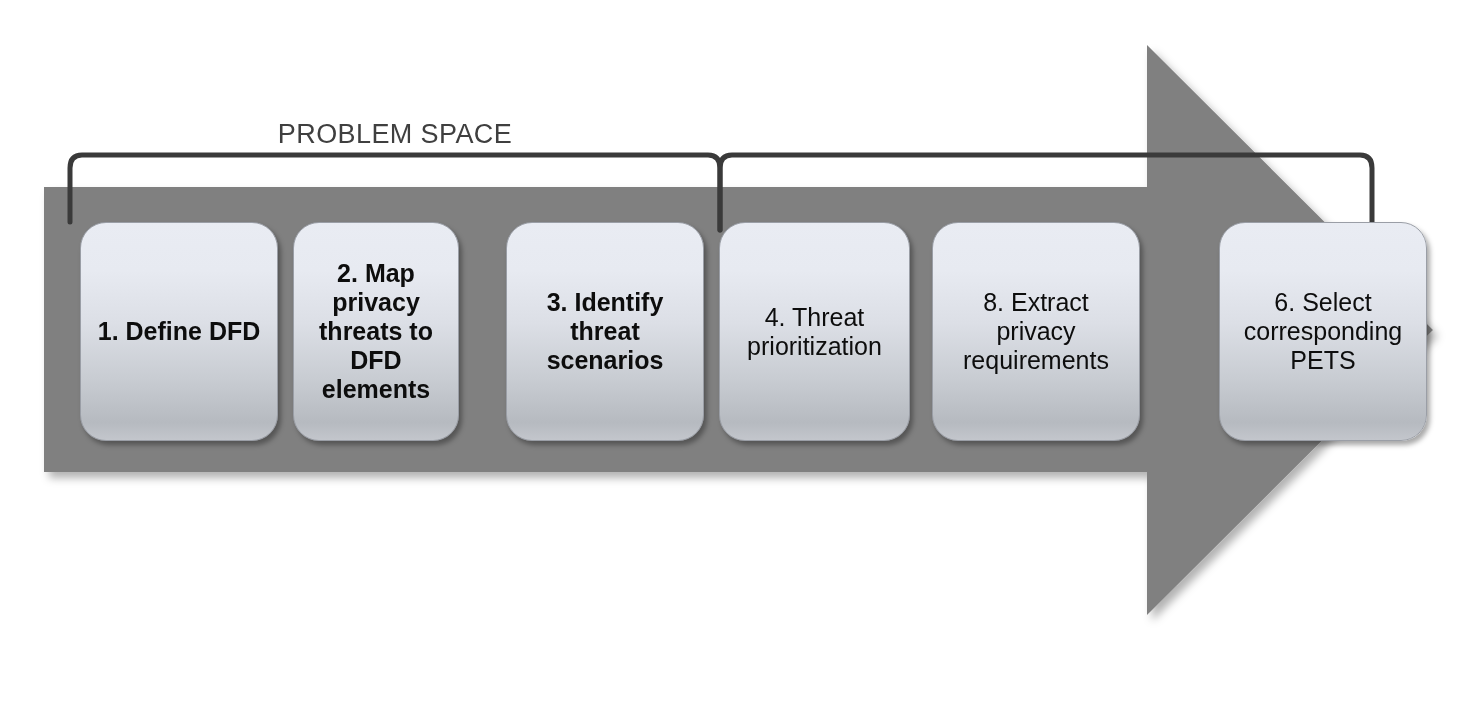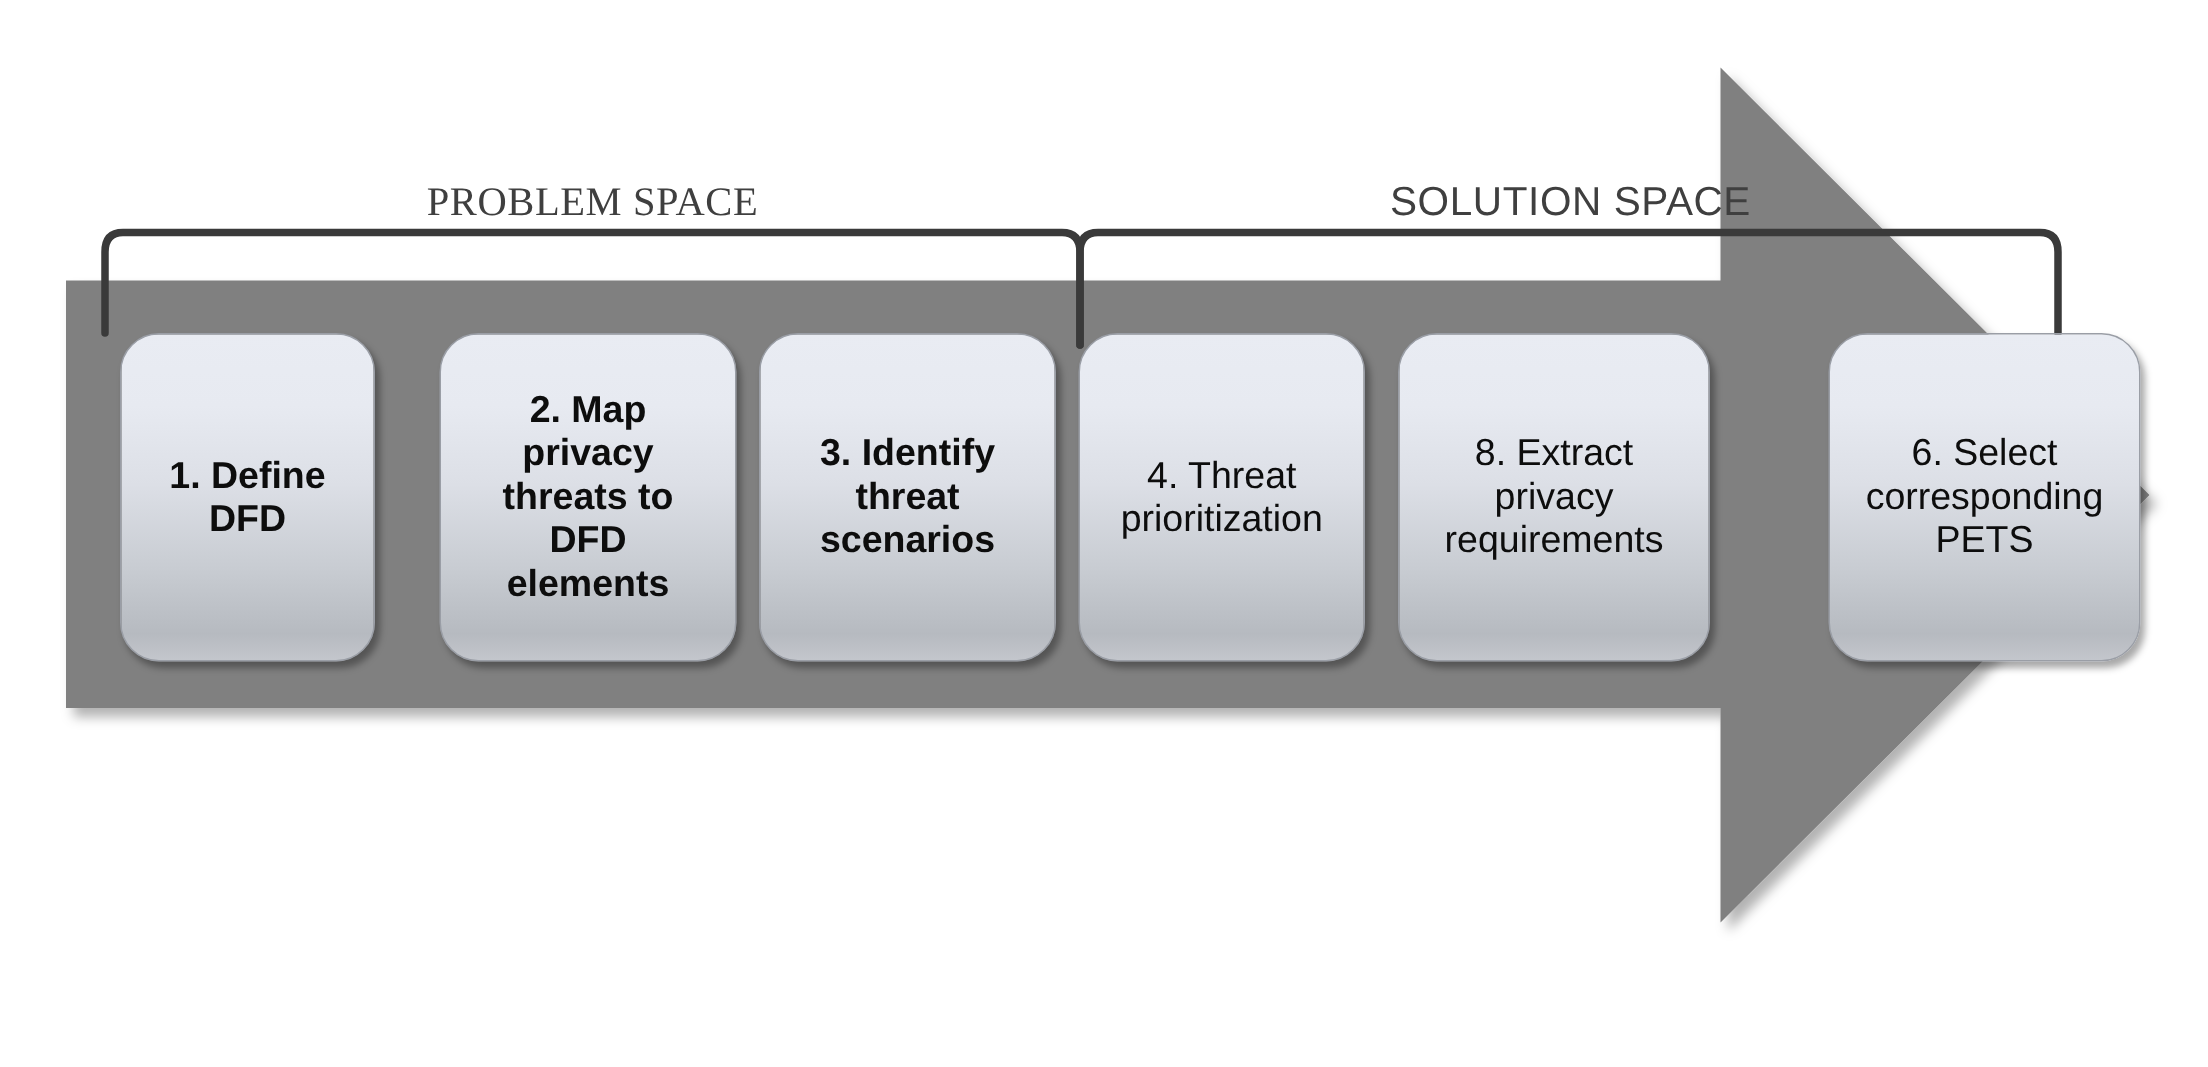--- a/index.html
+++ b/index.html
@@ -45,21 +45,20 @@
     font-weight: 400;
     letter-spacing: 0.4px;
     white-space: nowrap;
     text-align: center;
     line-height: 1;
   }
   #problem-space-label {
     left: 70px;
     top: 121px;
     width: 650px;
-    font-family: Liberation Serif, serif;
   }
   #solution-space-label {
     left: 722px;
     top: 121px;
     width: 650px;
   }
 
   
   .step-box {
     position: absolute;
@@ -84,22 +83,22 @@
   .step-label {
     color: #0d0d0d;
     font-size: 25px;
     line-height: 1.16;
     text-align: center;
     white-space: pre-line;
   }
   .step-label.bold { font-weight: 700; }
   .step-label.normal { font-weight: 400; }
 
-  #step-box-1 { left: 80px;   width: 170px; }
-  #step-box-2 { left: 293px;  width: 198px; }
+  #step-box-1 { left: 80px;   width: 198px; }
+  #step-box-2 { left: 293px;  width: 166px; }
   #step-box-3 { left: 506px;  width: 198px; justify-content: center; }
   #step-box-4 { left: 719px;  width: 191px; }
   #step-box-5 { left: 932px;  width: 208px; }
   #step-box-6 { left: 1219px; width: 208px; }
 </style>
 </head>
 <body>
 
 <div id="canvas">
 
@@ -114,21 +113,20 @@
 
   <svg class="bracket-svg" viewBox="0 0 1472 711" aria-hidden="true">
     <g fill="none" stroke="#3a3a3a" stroke-width="5" stroke-linecap="round" stroke-linejoin="round">
       <path d="M 70,222 L 70,168 Q 70,155 82,155 L 708,155 Q 720,155 720,168 L 720,230"></path>
       <path d="M 720,230 L 720,168 Q 720,155 732,155 L 1360,155 Q 1372,155 1372,168 L 1372,222"></path>
     </g>
   </svg>
 
   <div class="span-label" id="problem-space-label">PROBLEM SPACE</div>
 
-  <div class="span-label" id="solution-space-label">SOLUTION SPACE</div>
 
   <div class="step-box" id="step-box-1">
     <span class="step-label bold">1. Define DFD</span>
   </div>
 
   <div class="step-box" id="step-box-2">
     <span class="step-label bold">2. Map
 privacy
 threats to
 DFD

